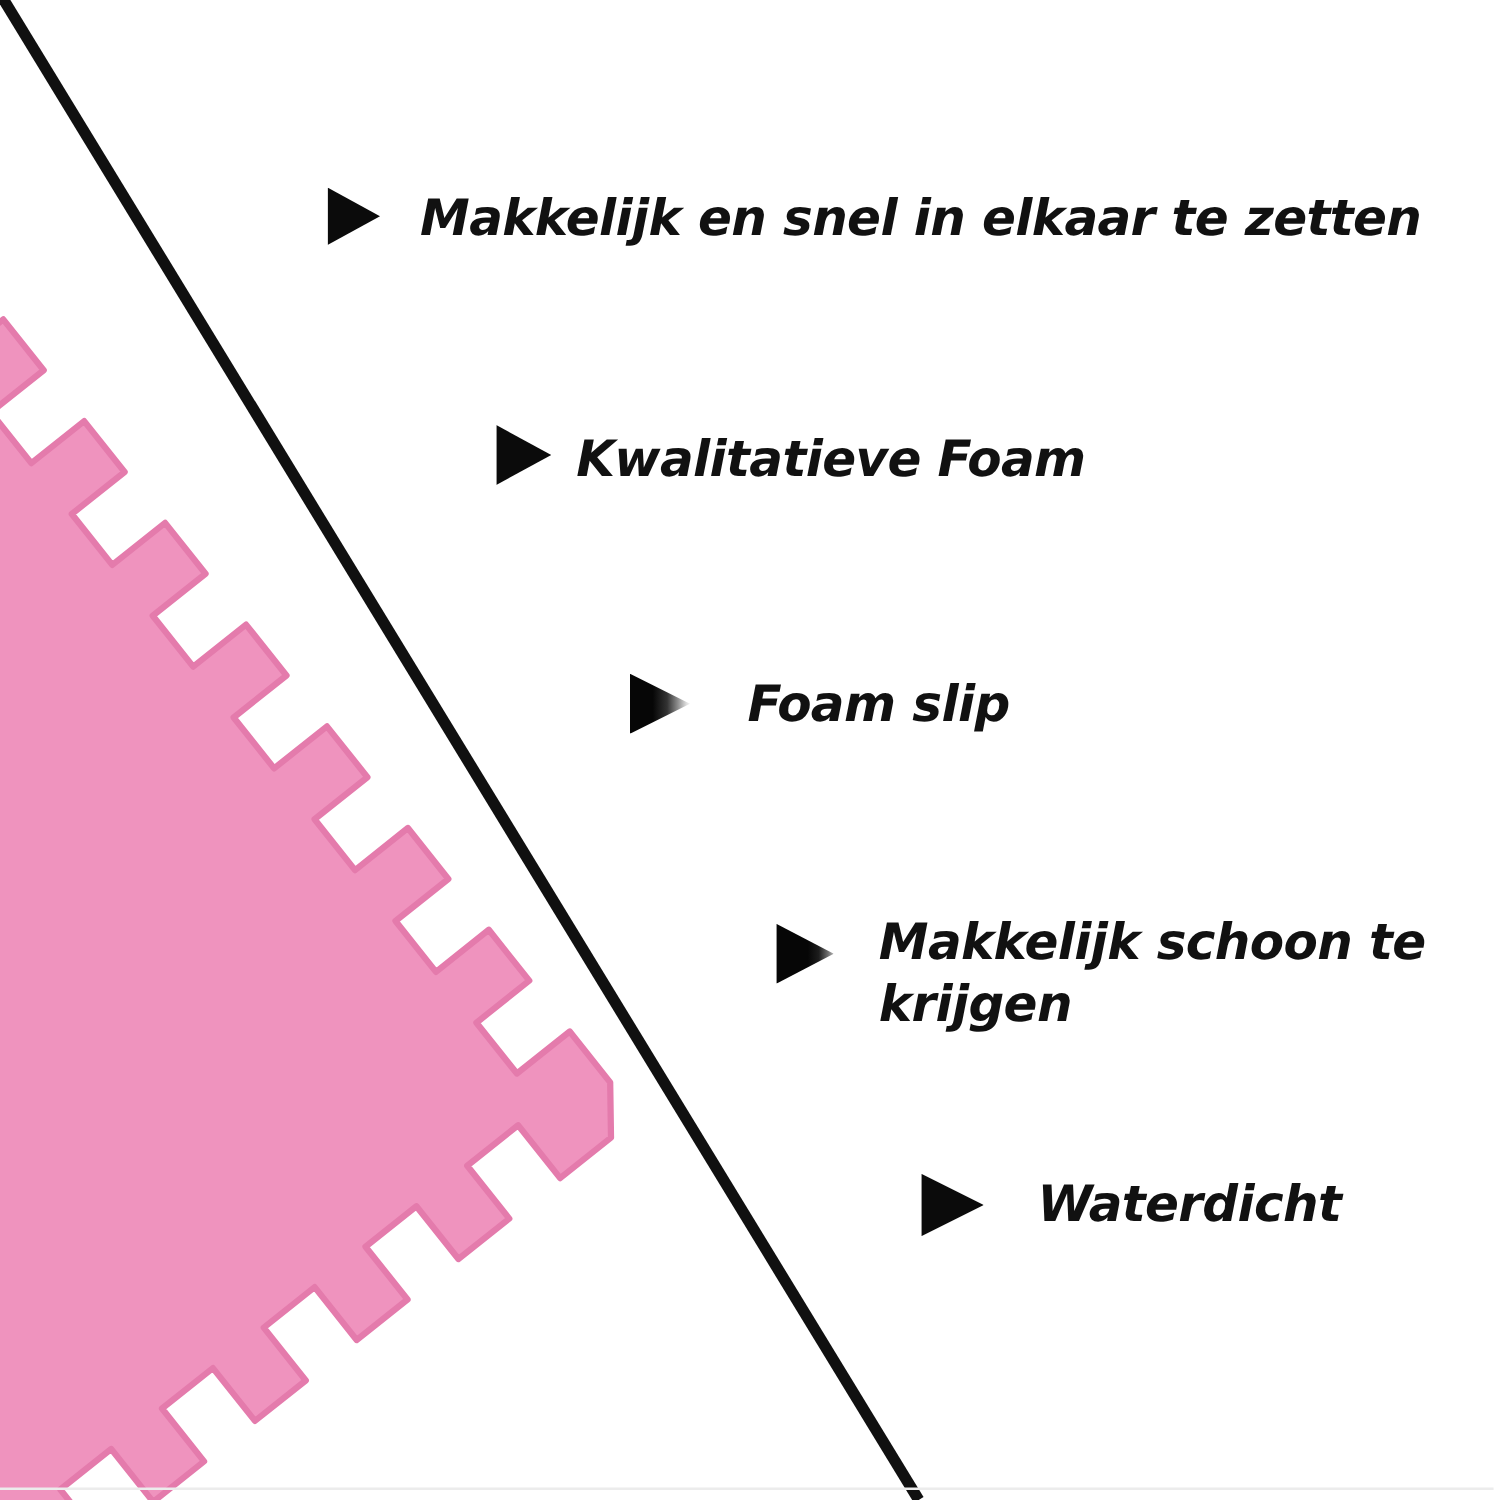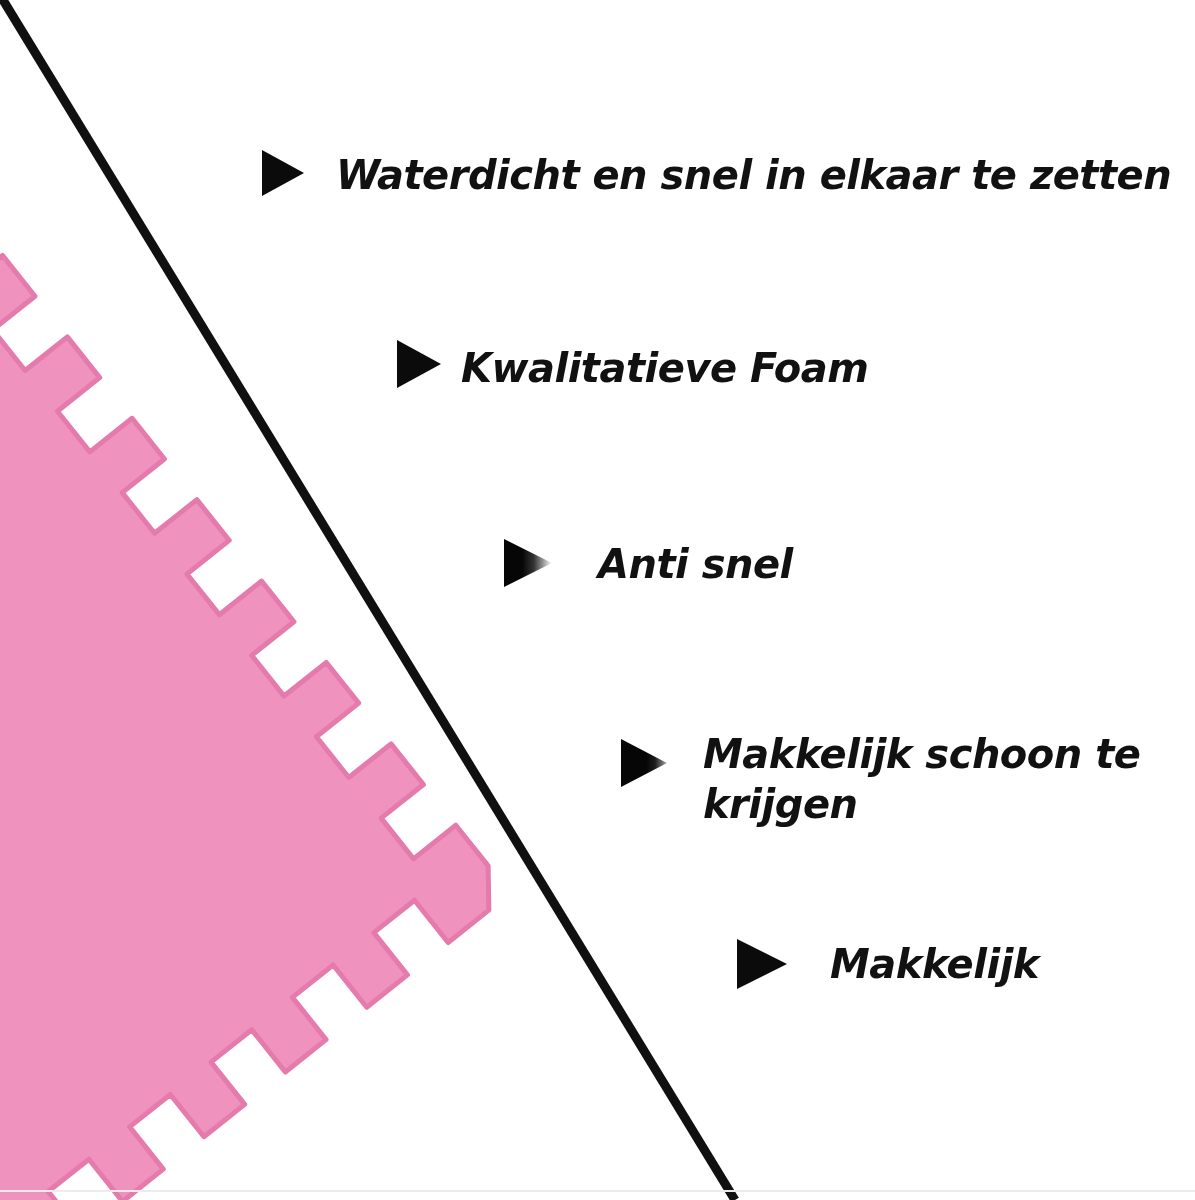--- a/index.html
+++ b/index.html
@@ -42,37 +42,37 @@
 
   <svg class="bg" viewBox="0 0 1195 1200" aria-hidden="true">
     <g id="mat-group" transform="translate(472 889) rotate(51.5)">
       <path id="mat-path" stroke-width="5" stroke-linejoin="round" stroke-linecap="round" d="M -1100 -27 L -1048 -27 L -1048 27 L -996 27 L -996 -27 L -944 -27 L -944 27 L -892 27 L -892 -27 L -840 -27 L -840 27 L -788 27 L -788 -27 L -736 -27 L -736 27 L -684 27 L -684 -27 L -632 -27 L -632 27 L -580 27 L -580 -27 L -528 -27 L -528 27 L -476 27 L -476 -27 L -424 -27 L -424 27 L -372 27 L -372 -27 L -320 -27 L -320 27 L -268 27 L -268 -27 L -216 -27 L -216 27 L -164 27 L -164 -27 L -112 -27 L -112 27 L -60 27 L -60 -27 L -8 -27 L 27 0 L 27 52 L -27 52 L -27 104 L 27 104 L 27 156 L -27 156 L -27 208 L 27 208 L 27 260 L -27 260 L -27 312 L 27 312 L 27 364 L -27 364 L -27 416 L 27 416 L 27 468 L -27 468 L -27 520 L 27 520 L 27 572 L -27 572 L -27 624 L 27 624 L 27 676 L -27 676 L -27 728 L 27 728 L 27 780 L -27 780 L -27 832 L 27 832 L 27 884 L -27 884 L -27 936 L 27 936 L 27 988 L -27 988 L -27 1040 L 27 1040 L 27 1092 L -1100 1100 Z" fill="#EF93BE" stroke="#E47BAC"></path>
     </g>
     <line id="diag-line" stroke-width="9" x1="0" y1="-5" x2="735" y2="1200" stroke="#101010"></line>
   </svg>
 
   <div class="feature-row">
     <span class="tri" style="left:262px;top:150px;width:42px;height:46px;"></span>
-    <div class="feature-text" style="left:336px;top:150px;">Waterdicht en snel in elkaar te zetten</div>
+    <div class="feature-text" style="left:336px;top:150px;">Makkelijk en snel in elkaar te zetten</div>
   </div>
 
   <div class="feature-row">
     <span class="tri" style="left:397px;top:340px;width:44px;height:48px;"></span>
     <div class="feature-text" style="left:461px;top:343px;">Kwalitatieve Foam</div>
   </div>
 
   <div class="feature-row">
     <span class="tri fade" style="left:504px;top:539px;width:48px;height:48px;"></span>
-    <div class="feature-text" style="left:598px;top:539px;">Anti snel</div>
+    <div class="feature-text" style="left:598px;top:539px;">Foam slip</div>
   </div>
 
   <div class="feature-row">
     <span class="tri fade-slight" style="left:621px;top:739px;width:46px;height:48px;"></span>
     <div class="feature-text wrap" style="left:703px;top:729px;">Makkelijk schoon te krijgen</div>
   </div>
 
   <div class="feature-row">
     <span class="tri" style="left:737px;top:939px;width:50px;height:50px;"></span>
-    <div class="feature-text" style="left:830px;top:939px;">Makkelijk</div>
+    <div class="feature-text" style="left:830px;top:939px;">Waterdicht</div>
   </div>
 
   <div class="bottom-hairline"></div>
 </div>
 
 </body></html>

